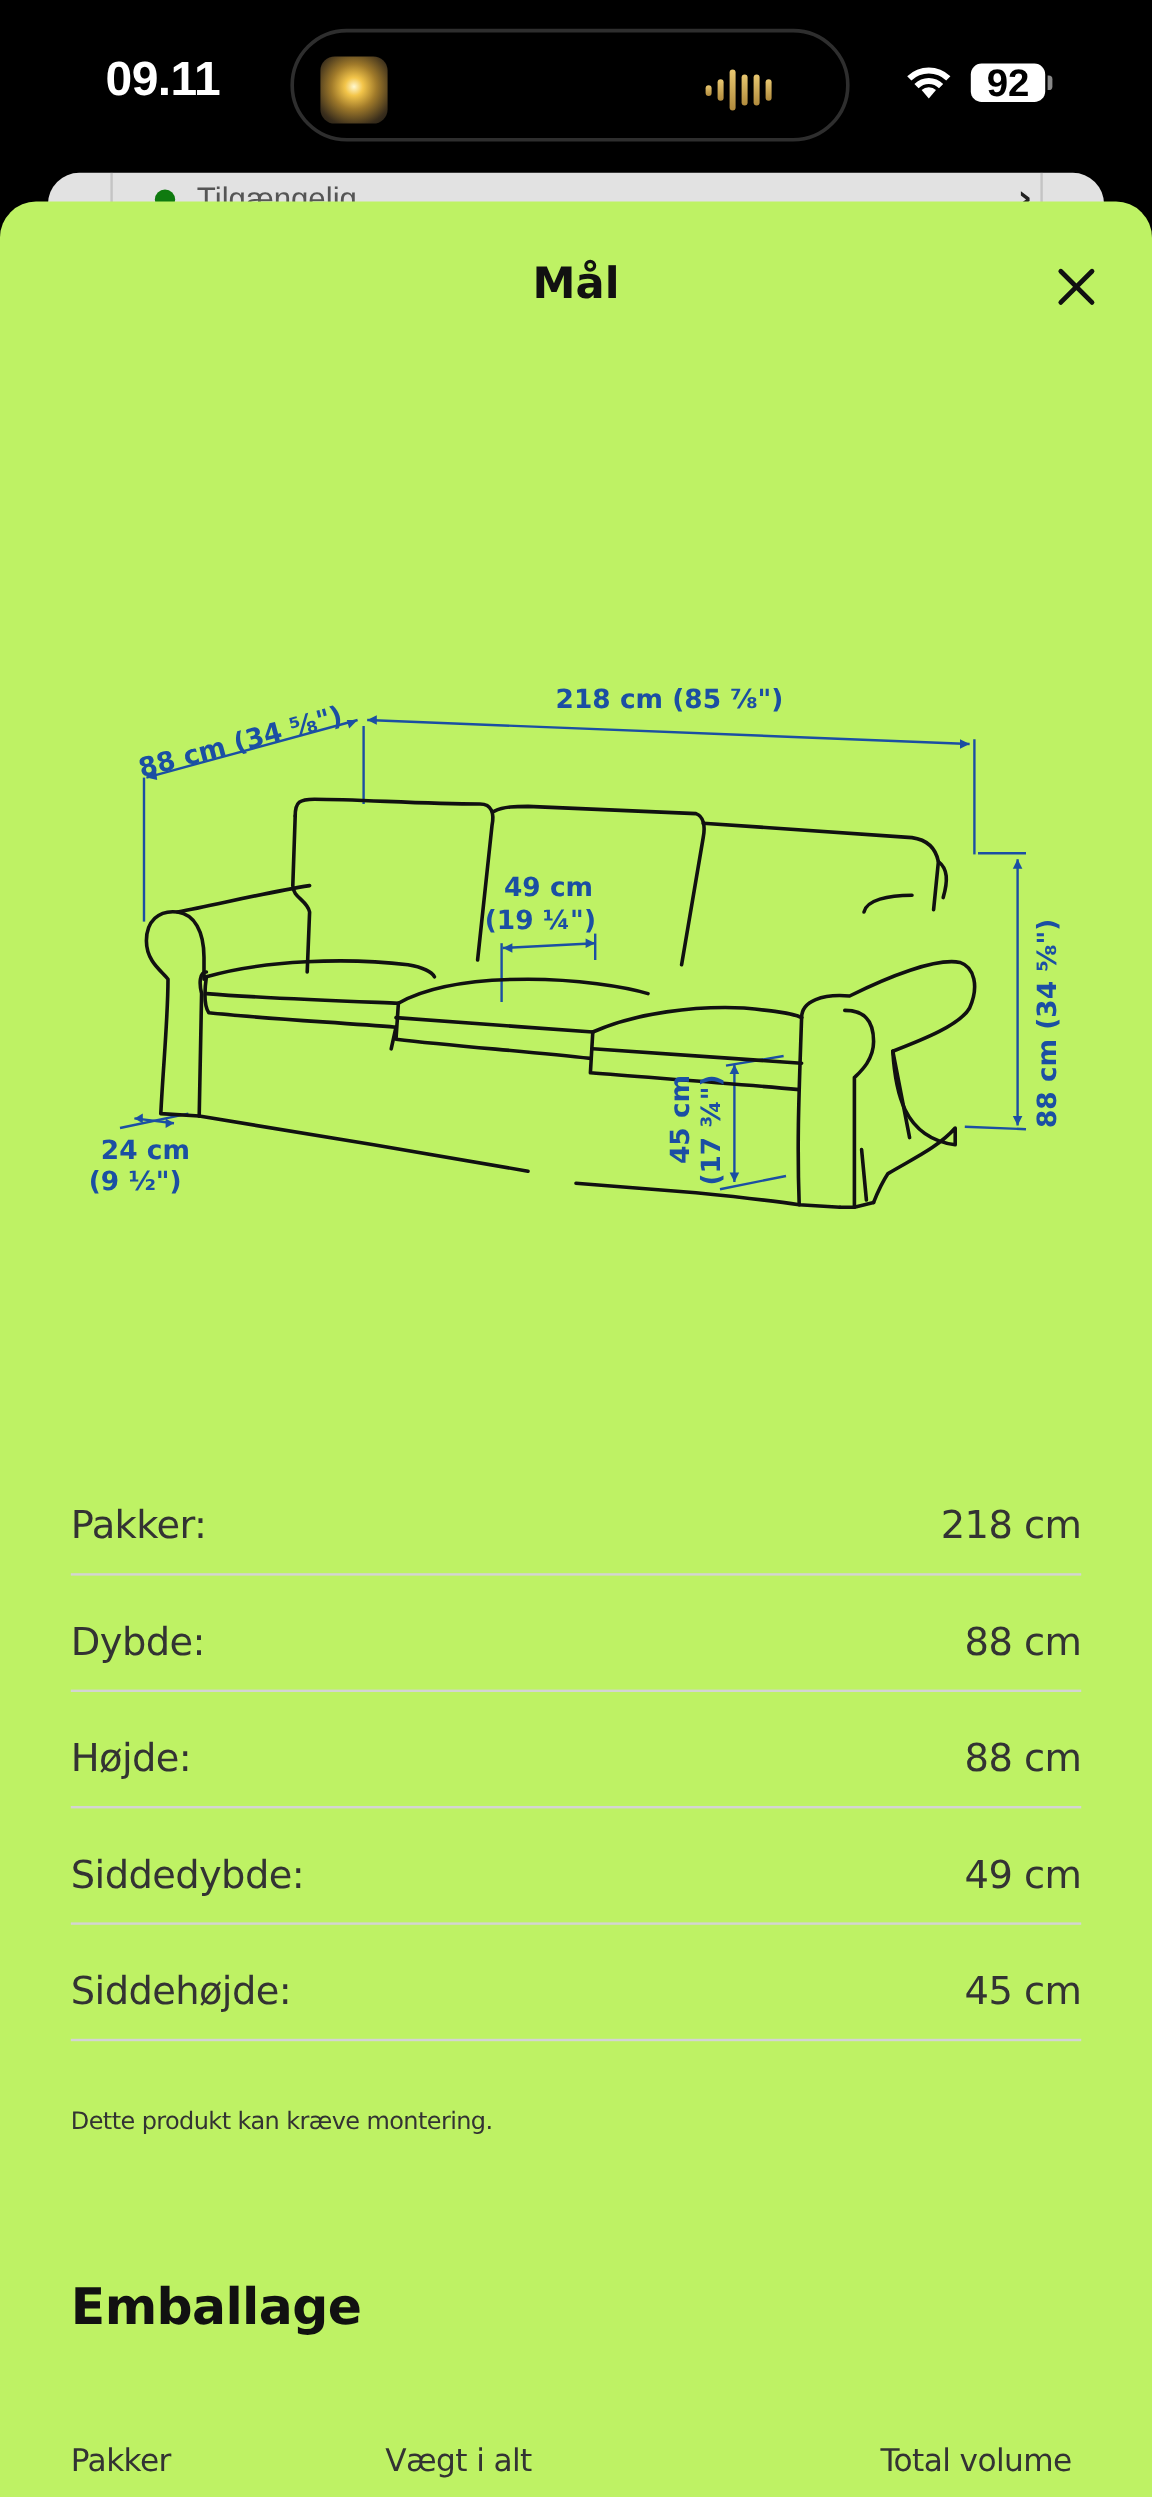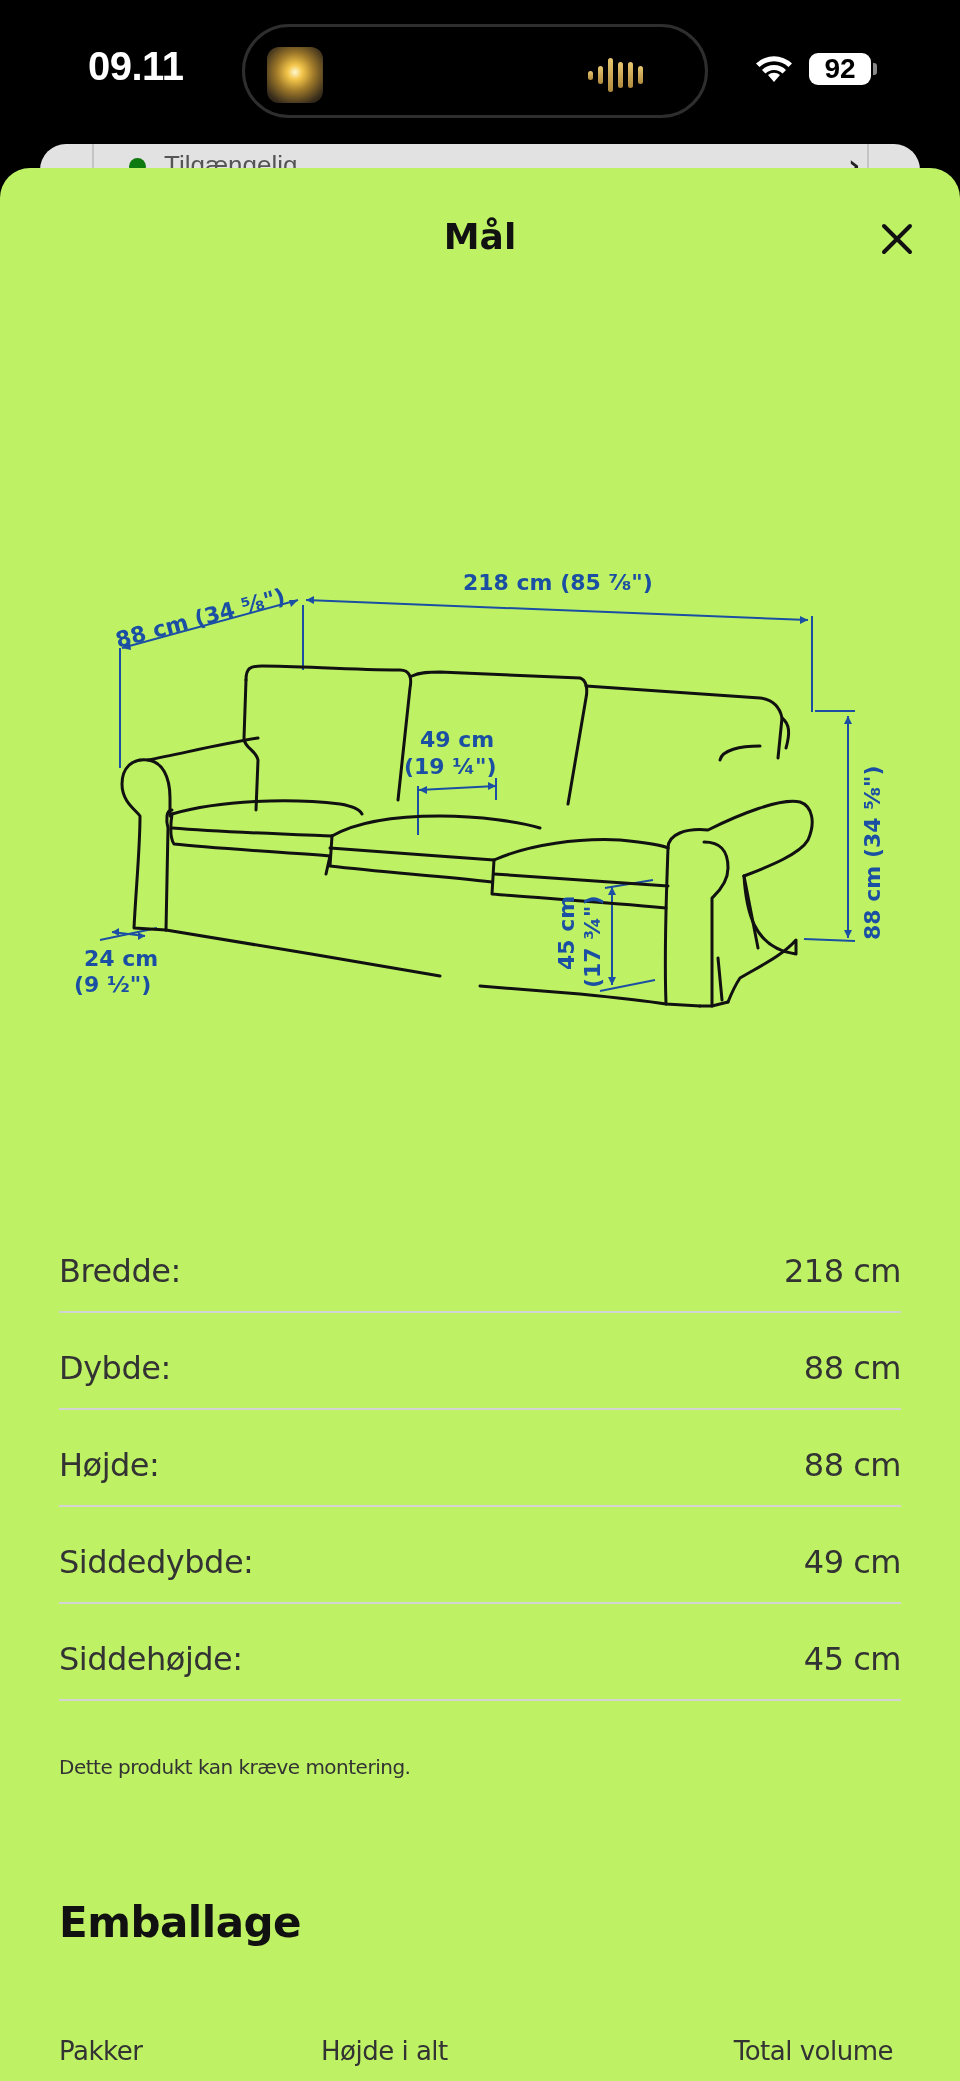--- a/index.html
+++ b/index.html
@@ -9,21 +9,21 @@
   
   .status-bar { position: absolute; left: 0; top: 0; width: 924px; height: 140px; background: #000; }
   .time { position: absolute; left: 88px; top: 44px; font-family: "Liberation Sans", sans-serif; font-size: 40px; font-weight: 600; color: #fff; letter-spacing: -0.5px; }
   .island { position: absolute; left: 242px; top: 24px; width: 466px; height: 94px; border-radius: 47px; background: #000; border: 3px solid #2e2e2e; }
   .album-art { position: absolute; left: 22px; top: 20px; width: 56px; height: 56px; border-radius: 12px;
     background: radial-gradient(circle at 50% 45%, #fff8d0 0%, #f3c54a 18%, #a07a2a 45%, #3a2e1c 80%, #1d1a14 100%); }
   .waveform { position: absolute; right: 62px; top: 31px; height: 34px; display: flex; align-items: center; gap: 5px; }
   .waveform span { display: block; width: 5px; border-radius: 3px; background: linear-gradient(#e9c871, #b08a3c); }
   .wifi { position: absolute; left: 754px; top: 52px; width: 40px; height: 32px; }
   .battery { position: absolute; left: 809px; top: 53px; width: 62px; height: 32px; border-radius: 9px; background: #fff; color: #000;
-    font-family: "Liberation Sans", sans-serif; font-weight: 700; font-size: 28px; text-align: center; line-height: 32px; }
+    font-family: "Liberation Sans", sans-serif; font-weight: 700; font-size: 32px; text-align: center; line-height: 32px; }
   .battery-tip { position: absolute; left: 873px; top: 63px; width: 4px; height: 12px; border-radius: 0 3px 3px 0; background: #888; }
 
   
   .bg-card { position: absolute; left: 40px; top: 144px; width: 880px; height: 80px; background: #e2e2e2; border-radius: 26px 26px 0 0; overflow: hidden; }
   .bg-card .vline { position: absolute; top: 0; width: 2px; height: 80px; background: #c4c4c4; }
   .bg-card .dot { position: absolute; left: 89px; top: 14px; width: 17px; height: 17px; border-radius: 50%; background: #0f7a0f; }
   .bg-card .label { position: absolute; left: 124px; top: 6px; font-size: 26px; color: #555; font-family: Liberation Sans, sans-serif; }
   .bg-card .chev { position: absolute; left: 808px; top: 4px; font-size: 30px; color: #222; font-weight: 700; }
 
   
@@ -173,21 +173,21 @@
       <text class="dim-label" transform="translate(880,392) rotate(-90)">88 cm (34 ⅝")</text>
       <text class="dim-label" transform="translate(574,422) rotate(-90)">45 cm</text>
       <text class="dim-label" transform="translate(600,440) rotate(-90)">(17 ¾")</text>
       <text class="dim-label" x="84" y="418">24 cm</text>
       <text class="dim-label" x="74" y="444">(9 ½")</text>
     </svg>
   </div>
 
   <div class="dims">
     <div class="dim-row">
-      <span class="dim-label-text">Bredde:</span>
+      <span class="dim-label-text">Pakker:</span>
       <span class="dim-value-text">218 cm</span>
     </div>
     <div class="dim-row">
       <span class="dim-label-text">Dybde:</span>
       <span class="dim-value-text">88 cm</span>
     </div>
     <div class="dim-row">
       <span class="dim-label-text">Højde:</span>
       <span class="dim-value-text">88 cm</span>
     </div>
@@ -200,16 +200,16 @@
       <span class="dim-value-text">45 cm</span>
     </div>
   </div>
 
   <div class="note">Dette produkt kan kræve montering.</div>
 
   <div class="section-title">Emballage</div>
 
   <div class="pkg-headers">
     <span style="left:0">Pakker</span>
-    <span style="left:262px">Højde i alt</span>
+    <span style="left:262px">Vægt i alt</span>
     <span style="right:8px">Total volume</span>
   </div>
 </div>
 
 </body></html>

